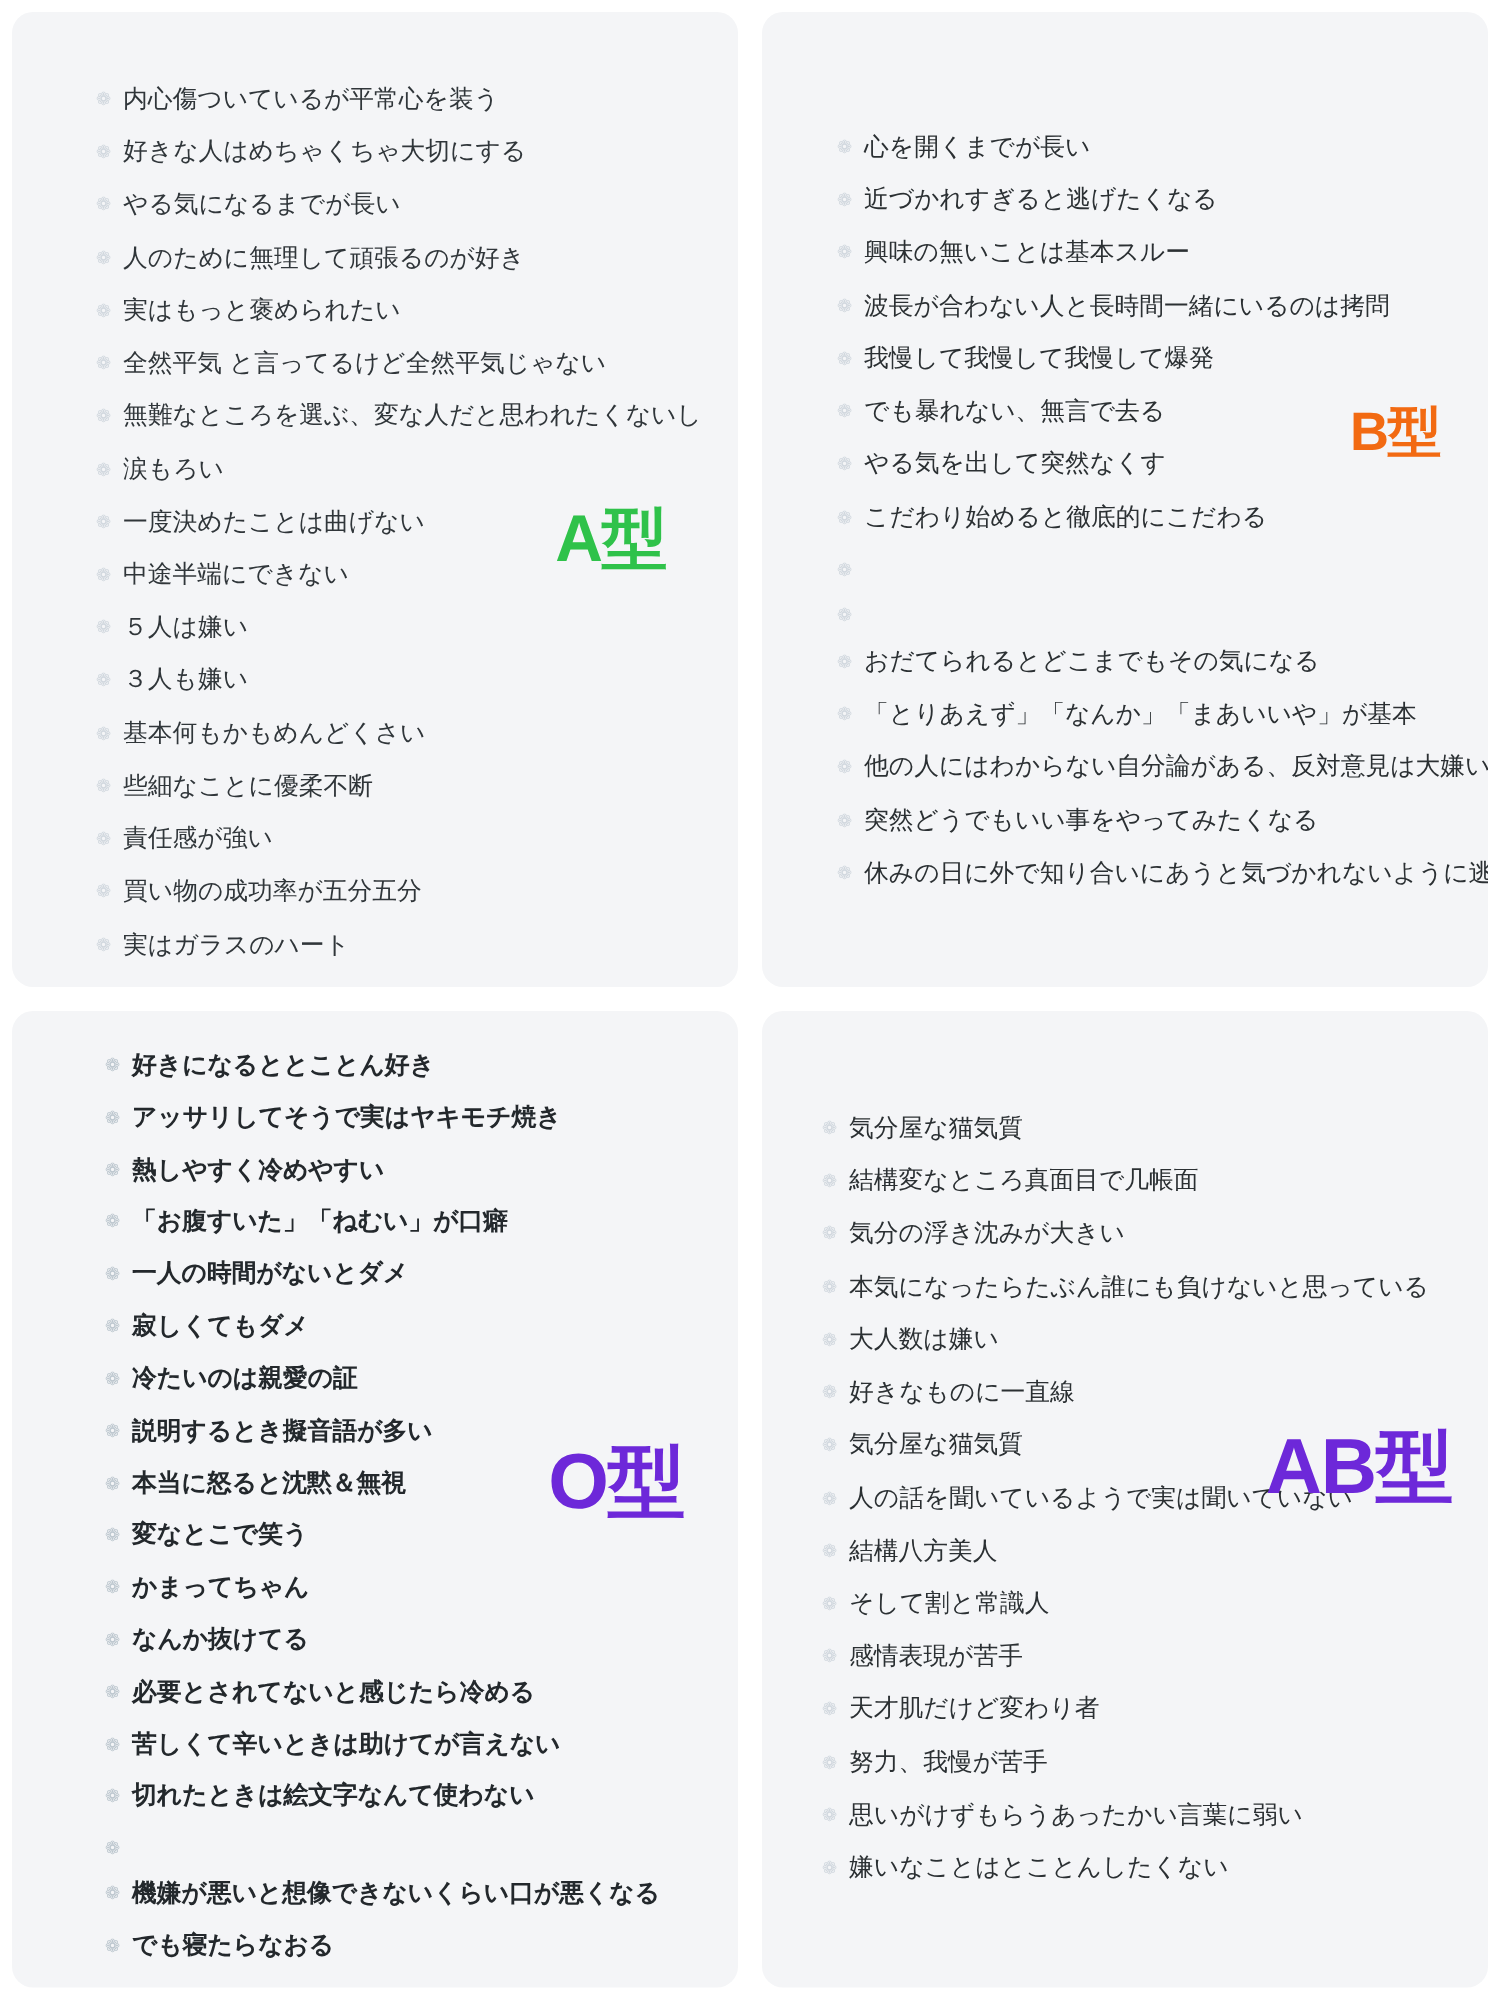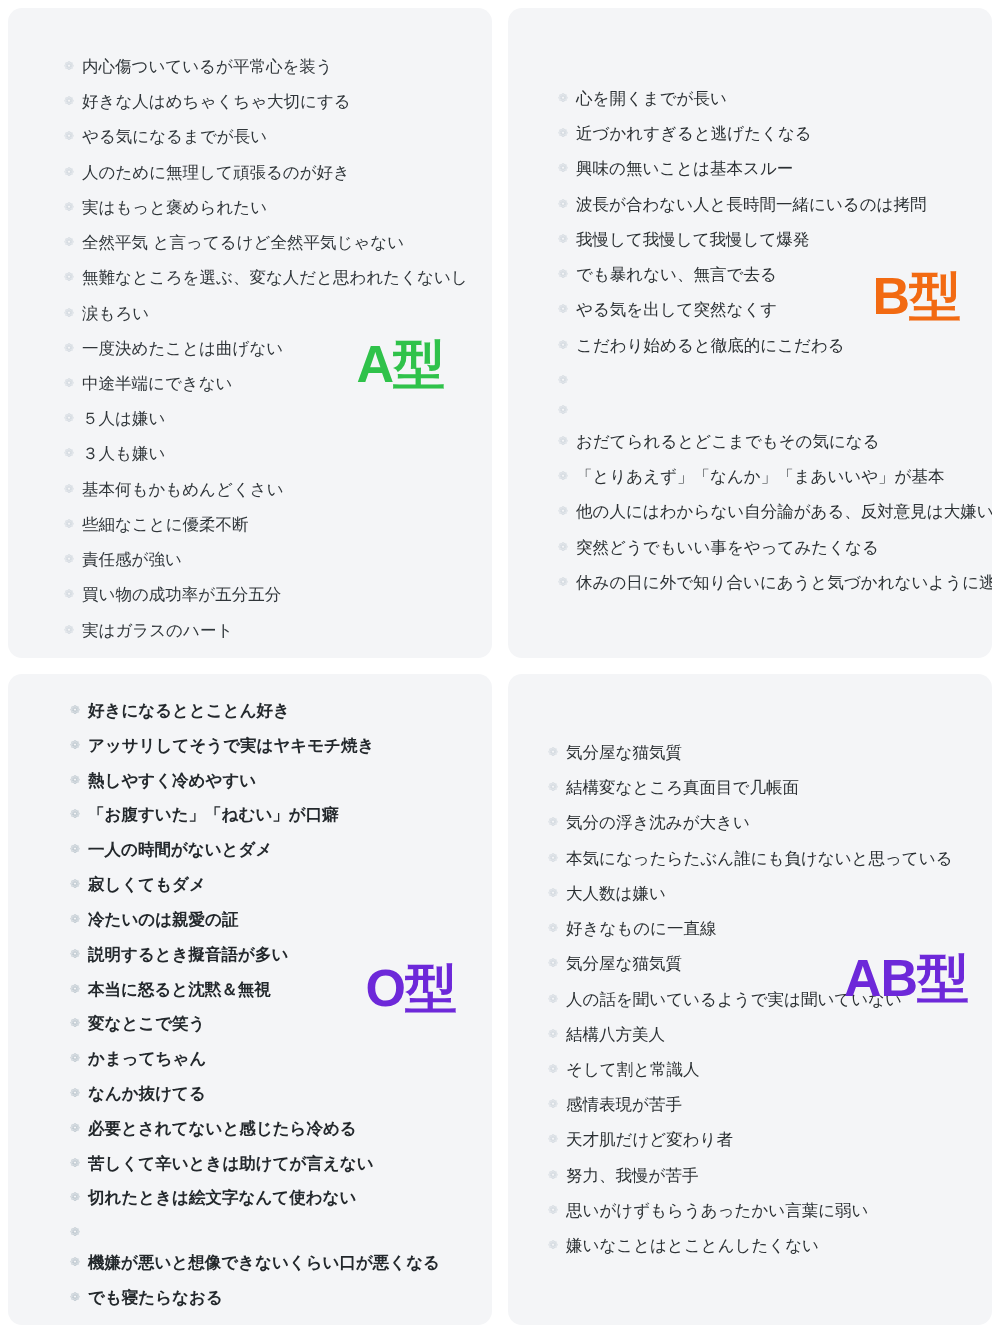--- a/index.html
+++ b/index.html
@@ -72,31 +72,31 @@
   .card-a .item { margin-bottom: 14.6px; color: #30363a; }
   .label {
     position: absolute;
     font-weight: bold;
     letter-spacing: -1px;
     line-height: 1;
   }
   .label-a {
     right: 48px;
     top: 330px;
-    font-size: 52px;
+    font-size: 44px;
     color: #2fc24a;
   }
 
   
   .card-b .list { top: 80px; left: 50px; }
   .card-b .item { margin-bottom: 14.6px; }
   .label-b {
     right: 32px;
     top: 262px;
-    font-size: 52px;
+    font-size: 36px;
     color: #f26a12;
     margin-left: 45px;
   }
 
   
   .card-o .list { top: 26px; left: 62px; }
   .card-o .item {
     margin-bottom: 14.2px;
     font-weight: bold;
     color: #23282c;

